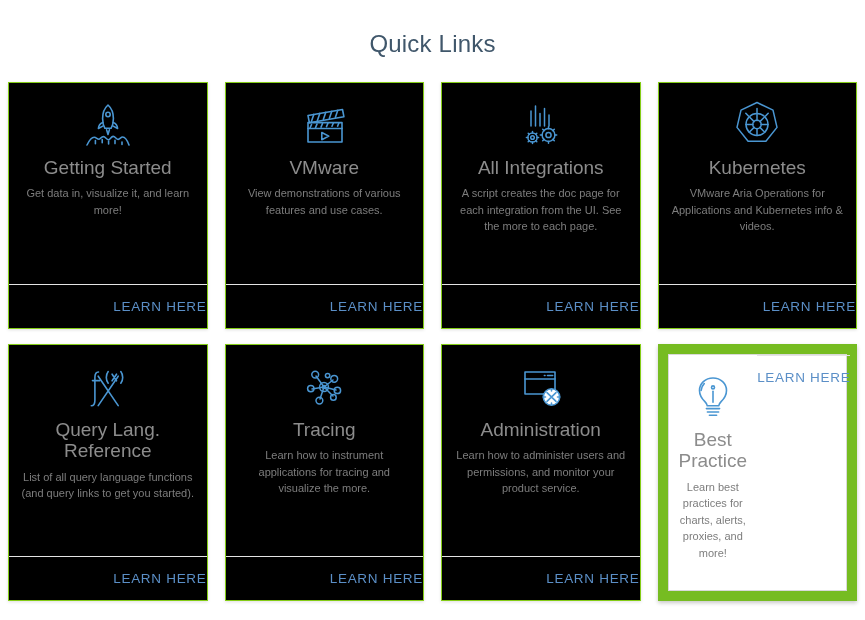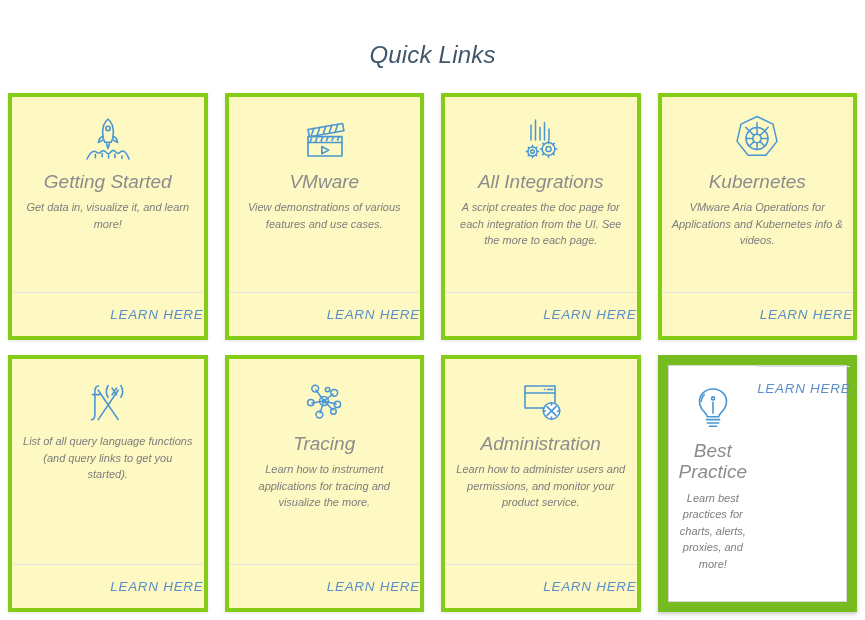--- a/index.html
+++ b/index.html
@@ -5,41 +5,40 @@
   * { box-sizing: border-box; margin: 0; padding: 0; }
   html, body {
     width: 865px; height: 620px;
     background: #ffffff;
     font-family: "Liberation Sans", sans-serif;
     overflow: hidden;
   }
   #page {
     width: 865px; height: 620px;
     position: relative;
-    padding: 11px 8px;
-    font-style: italic;
+    padding: 0 8px;
   }
   .page-title {
     text-align: center;
     font-size: 24px;
     font-weight: normal;
     color: #40576b;
     letter-spacing: .2px;
     padding-top: 30px;
     padding-bottom: 24px;
   }
   .grid {
     display: grid;
     grid-template-columns: repeat(4, 1fr);
     column-gap: 17px;
     row-gap: 15px;
   }
   .card {
-    background: #fef9c3;
-    border: 4px solid #84cc16;
+    background: #000000;
+    border: 1px solid #84cc16;
     box-shadow: 0 1px 3px rgba(0,0,0,.13);
     display: flex;
     flex-direction: column;
     position: relative;
   }
   .card.row1 { height: 247px; }
   .card.row2 { height: 257px; }
   .card-highlight {
     border: 10px solid #76bc21;
     padding: 0;
@@ -210,20 +209,21 @@
           <div class="icon-wrap">
             <svg width="52" height="50" viewBox="0 0 52 50" fill="none" stroke="#4a96d2" stroke-width="1.6" stroke-linecap="round" stroke-linejoin="round">
               <path d="M16.5 10c-2.6 0-3.6 2.2-3.6 5.6v22.6c0 3.4-1 5.6-3.6 5.6"></path>
               <path d="M10.5 18.6h7.4"></path>
               <path d="M16.2 14.2l20 29.4M36.2 14.2l-20 29.4"></path>
               <path d="M26.2 9.6c-1.2 1.6-1.9 3.7-1.9 5.8s.7 4.2 1.9 5.8"></path>
               <path d="M30.1 12.2l4.4 6.6M34.5 12.2l-4.4 6.6"></path>
               <path d="M38.8 9.6c1.2 1.6 1.9 3.7 1.9 5.8s-.7 4.2-1.9 5.8"></path>
             </svg>
           </div>
+          <div class="card-title">Query Lang. Reference</div>
           <div class="card-desc">List of all query language functions (and query links to get you started).</div>
         </div>
         <div class="card-footer">
           <a class="learn-link">LEARN HERE</a>
         </div>
       </div>
     </div>
 
     <div class="card row2">
       <div class="card-inner">

